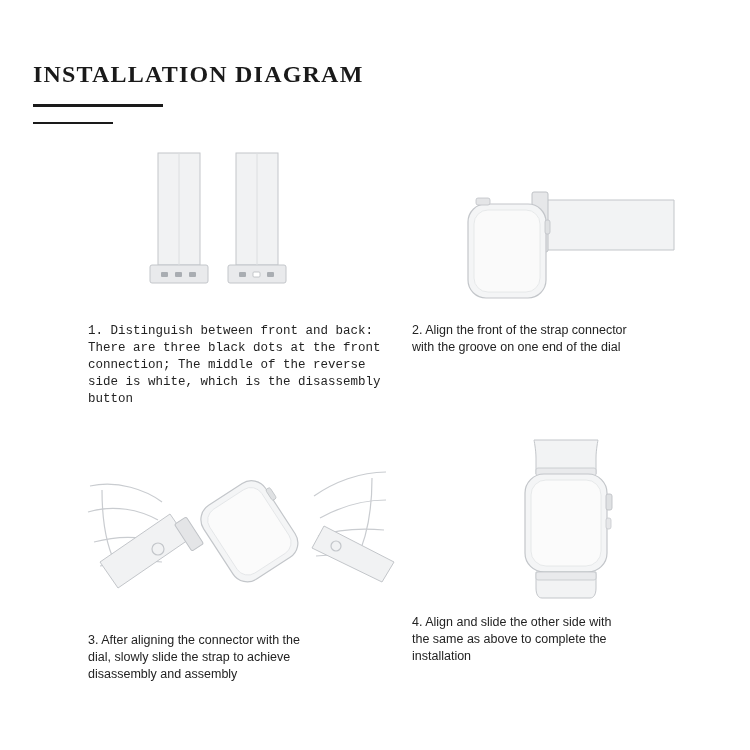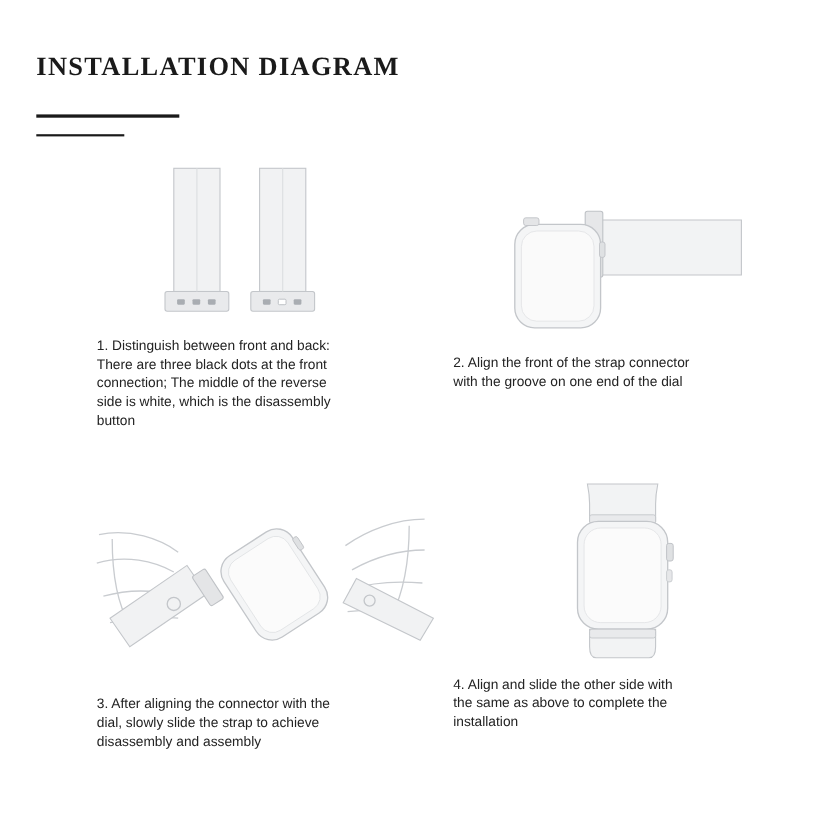--- a/index.html
+++ b/index.html
@@ -18,21 +18,21 @@
     position: relative;
     width: 750px;
     height: 750px;
     background: #ffffff;
   }
 
   
   .title {
     position: absolute;
     left: 33px;
-    top: 48px;
+    top: 61px;
     font-family: "Liberation Serif", serif;
     font-weight: bold;
     font-size: 24px;
     letter-spacing: 1.2px;
     color: #1a1a1a;
   }
   .rule-long {
     position: absolute;
     left: 33px;
     top: 104px;
@@ -65,21 +65,21 @@
   }
 
   #step1 { left: 88px;  top: 148px; width: 300px; }
   #step2 { left: 412px; top: 164px; width: 300px; }
   #step3 { left: 88px;  top: 456px; width: 300px; }
   #step4 { left: 412px; top: 438px; width: 300px; }
 
   #step1 .art, #step2 .art { height: 150px; }
   #step3 .art, #step4 .art { height: 160px; }
 
-  #step1 .caption { margin-top: 8px; }
+  #step1 .caption { margin-top: 25px; font-family: Liberation Mono, monospace; }
   #step2 .caption { margin-top: 8px; }
   #step3 .caption { margin-top: 16px; }
   #step4 .caption { margin-top: 16px; }
 
   svg { display: block; overflow: visible; }
 </style>
 </head>
 <body>
 
 <div class="page">

